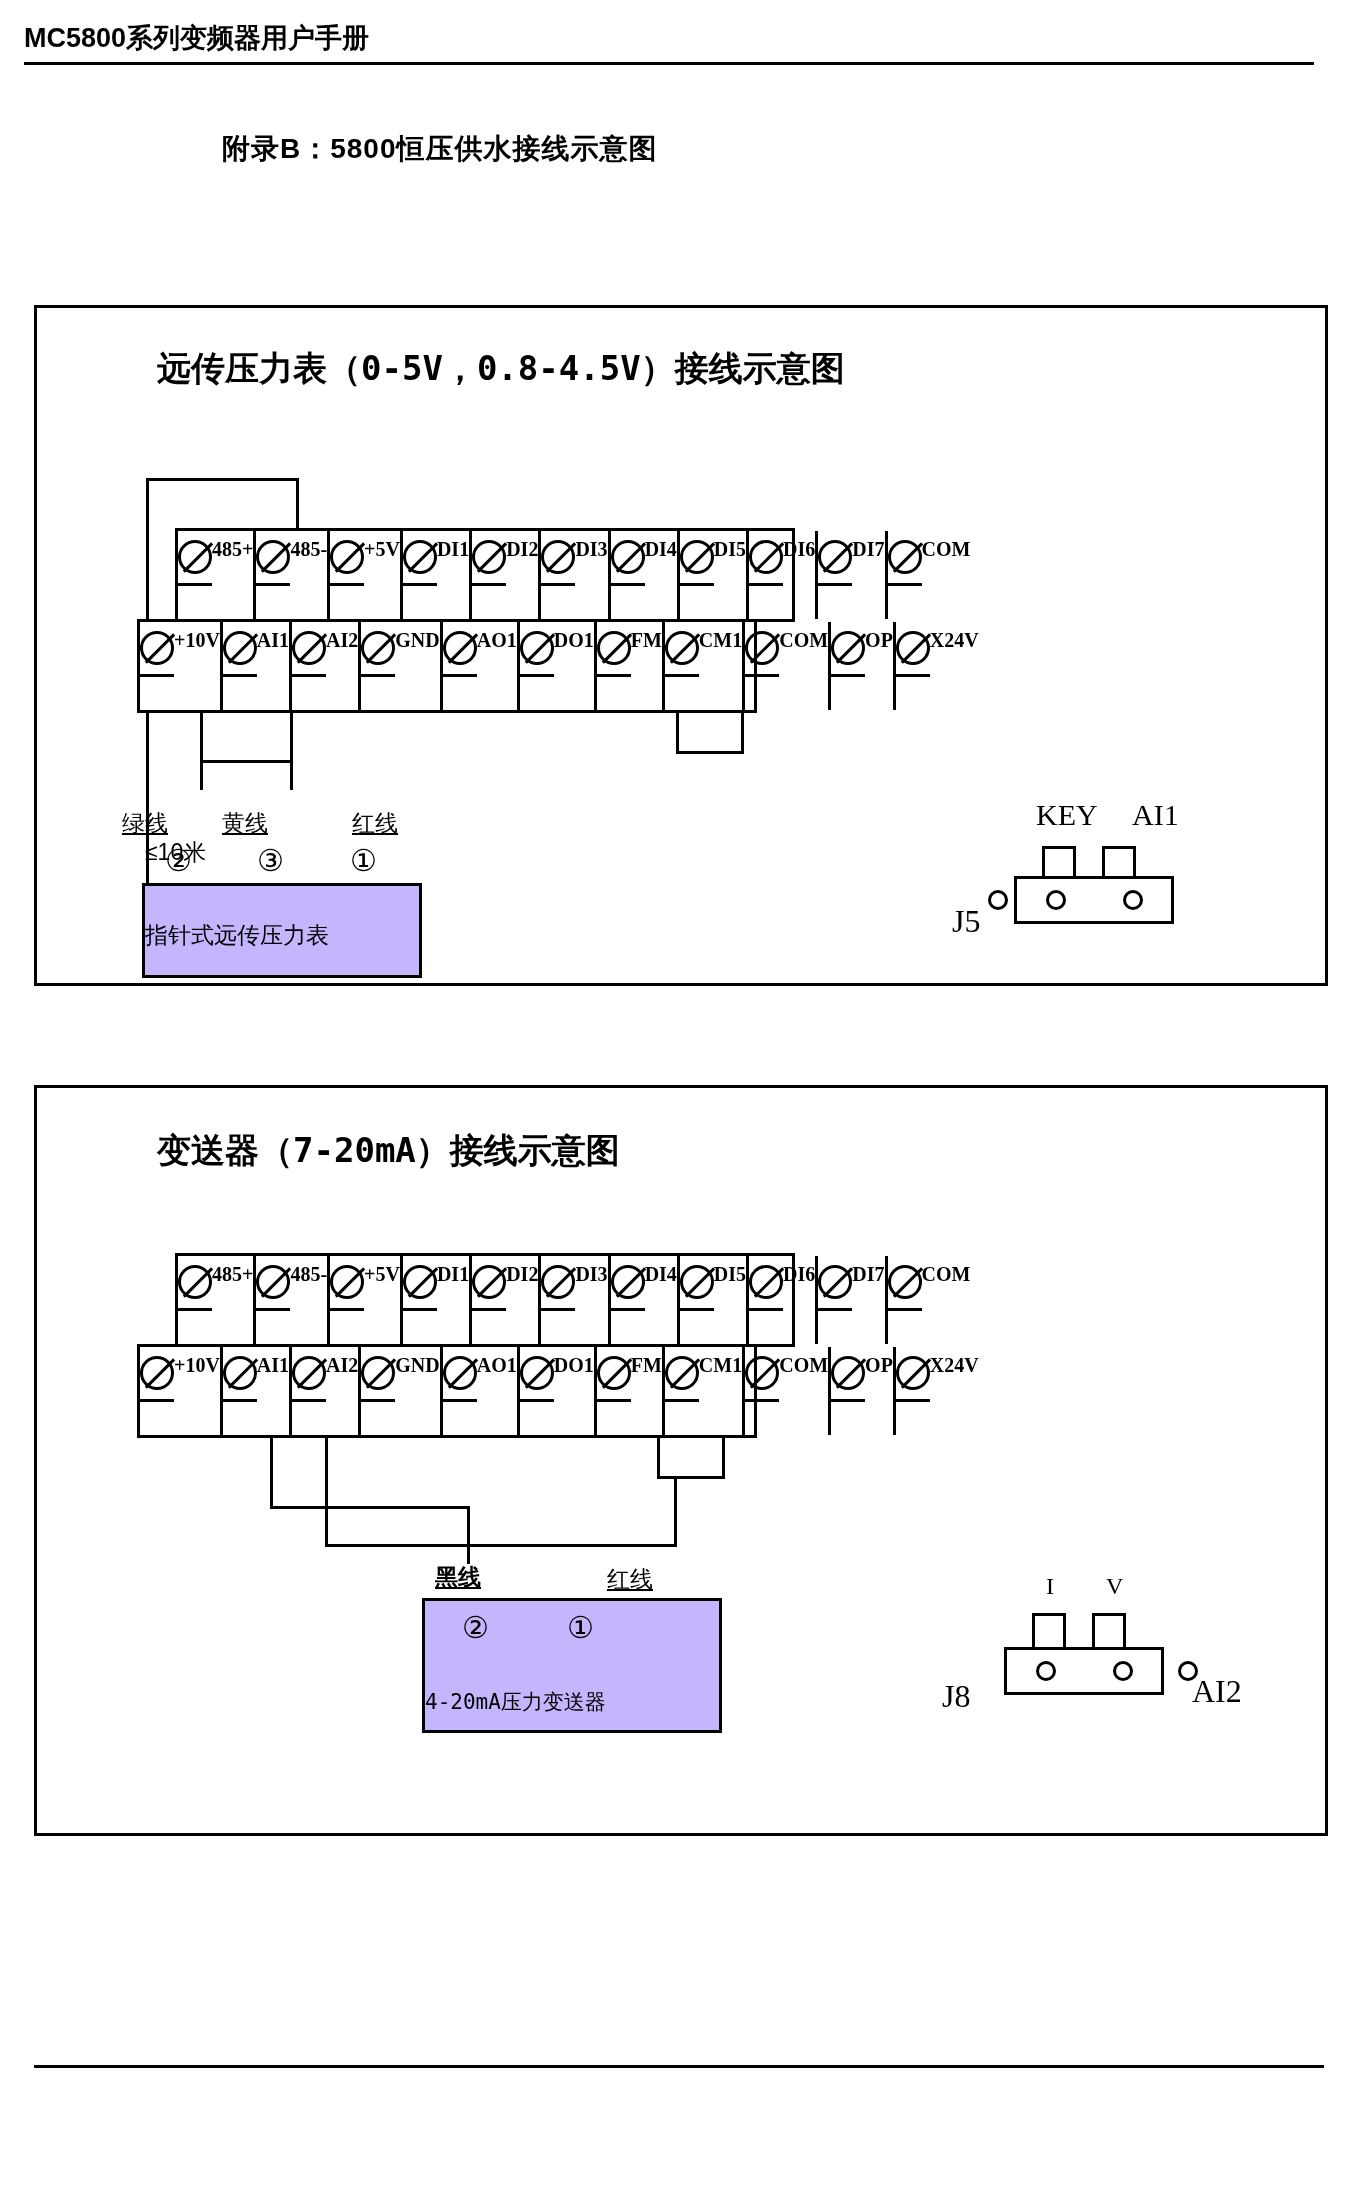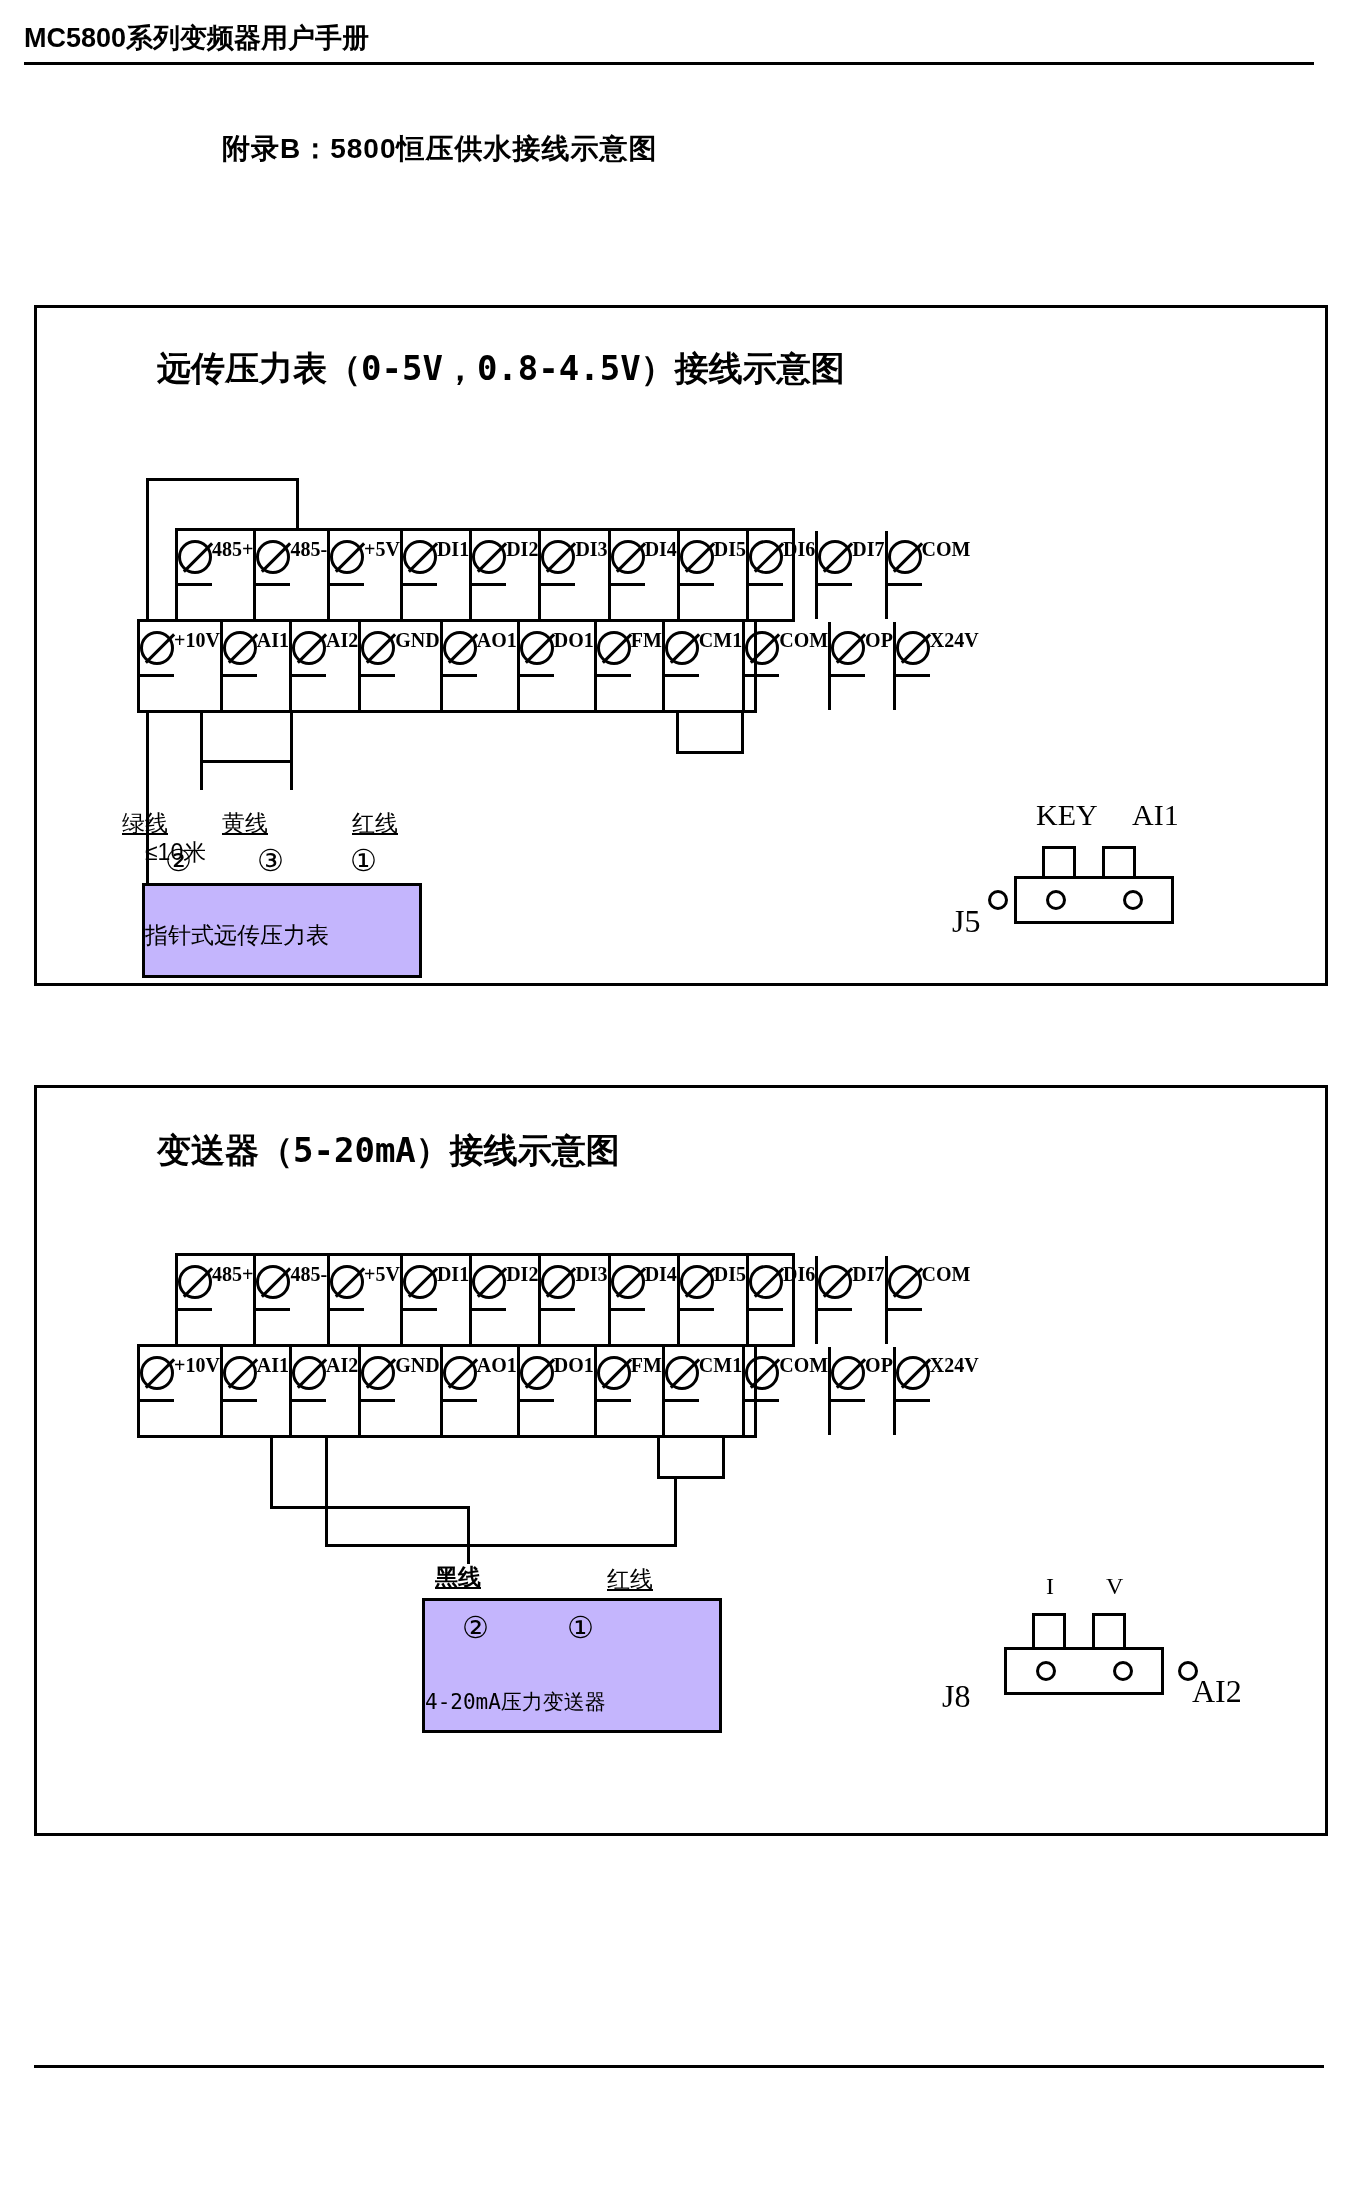--- a/index.html
+++ b/index.html
@@ -383,21 +383,21 @@
         <div class="pin"></div>
         <div class="pin"></div>
       </div>
       <div class="pin outside" style="left:36px; top:92px;"></div>
     </div>
 
   </div>
 
   <div class="panel" id="panel2">
 
-    <div class="panel-title" style="left:120px; top:40px;">变送器（5-20mA）接线示意图</div>
+    <div class="panel-title" style="left:120px; top:40px;">变送器（7-20mA）接线示意图</div>
 
     <div class="term-block" id="p2-top" style="left:138px; top:165px; width:620px; height:94px;">
         <div class="term-cell" style="flex: 1 1 0px;">
           <div class="screw-area">
             <div class="screw"></div>
           </div>
           <div class="lbl">485+</div>
         </div>
         <div class="term-cell" style="flex: 1 1 0px;">
           <div class="screw-area">

